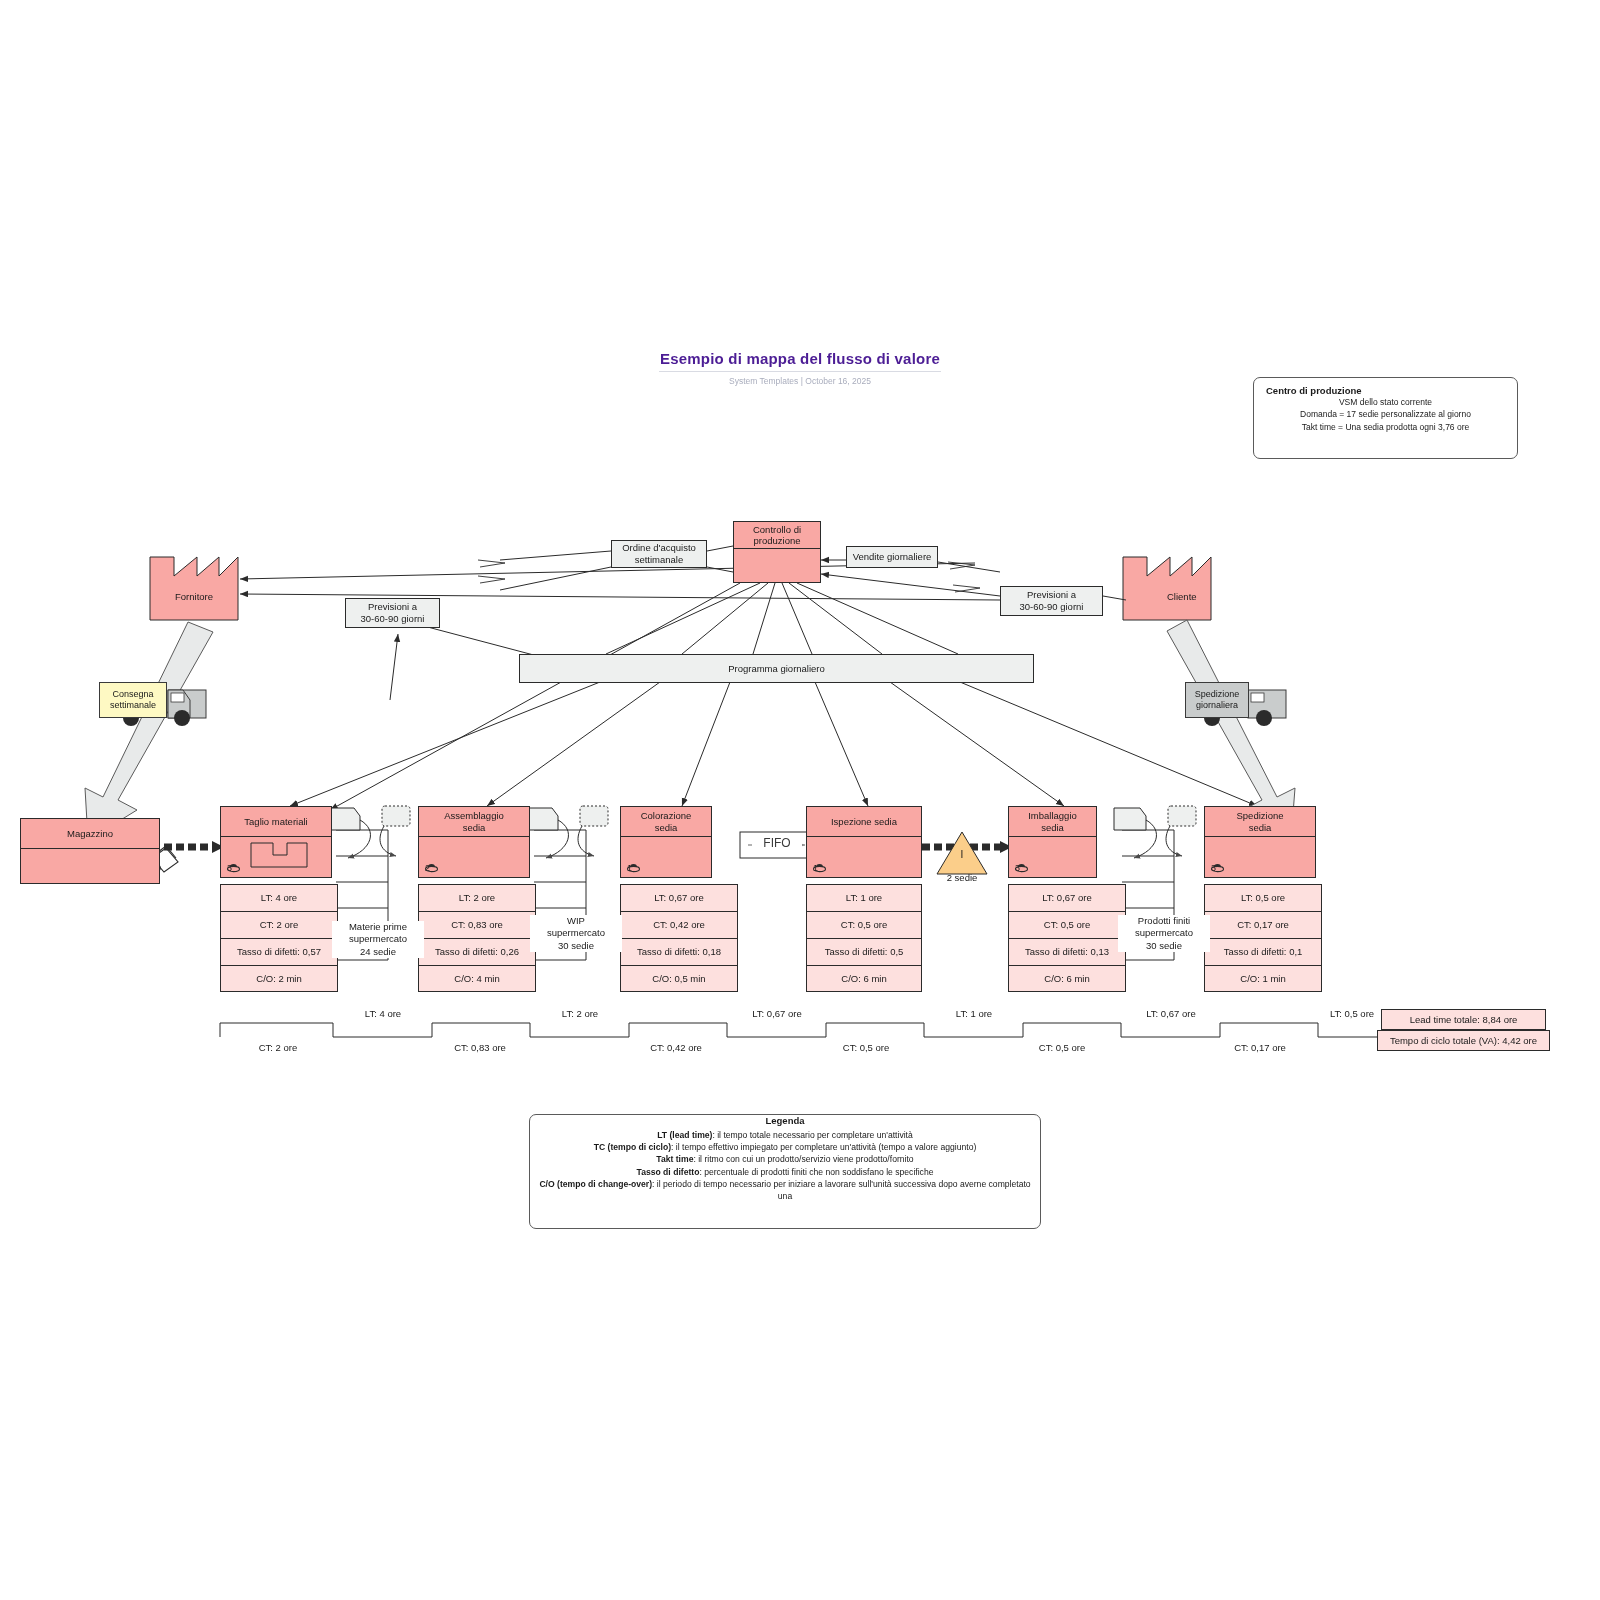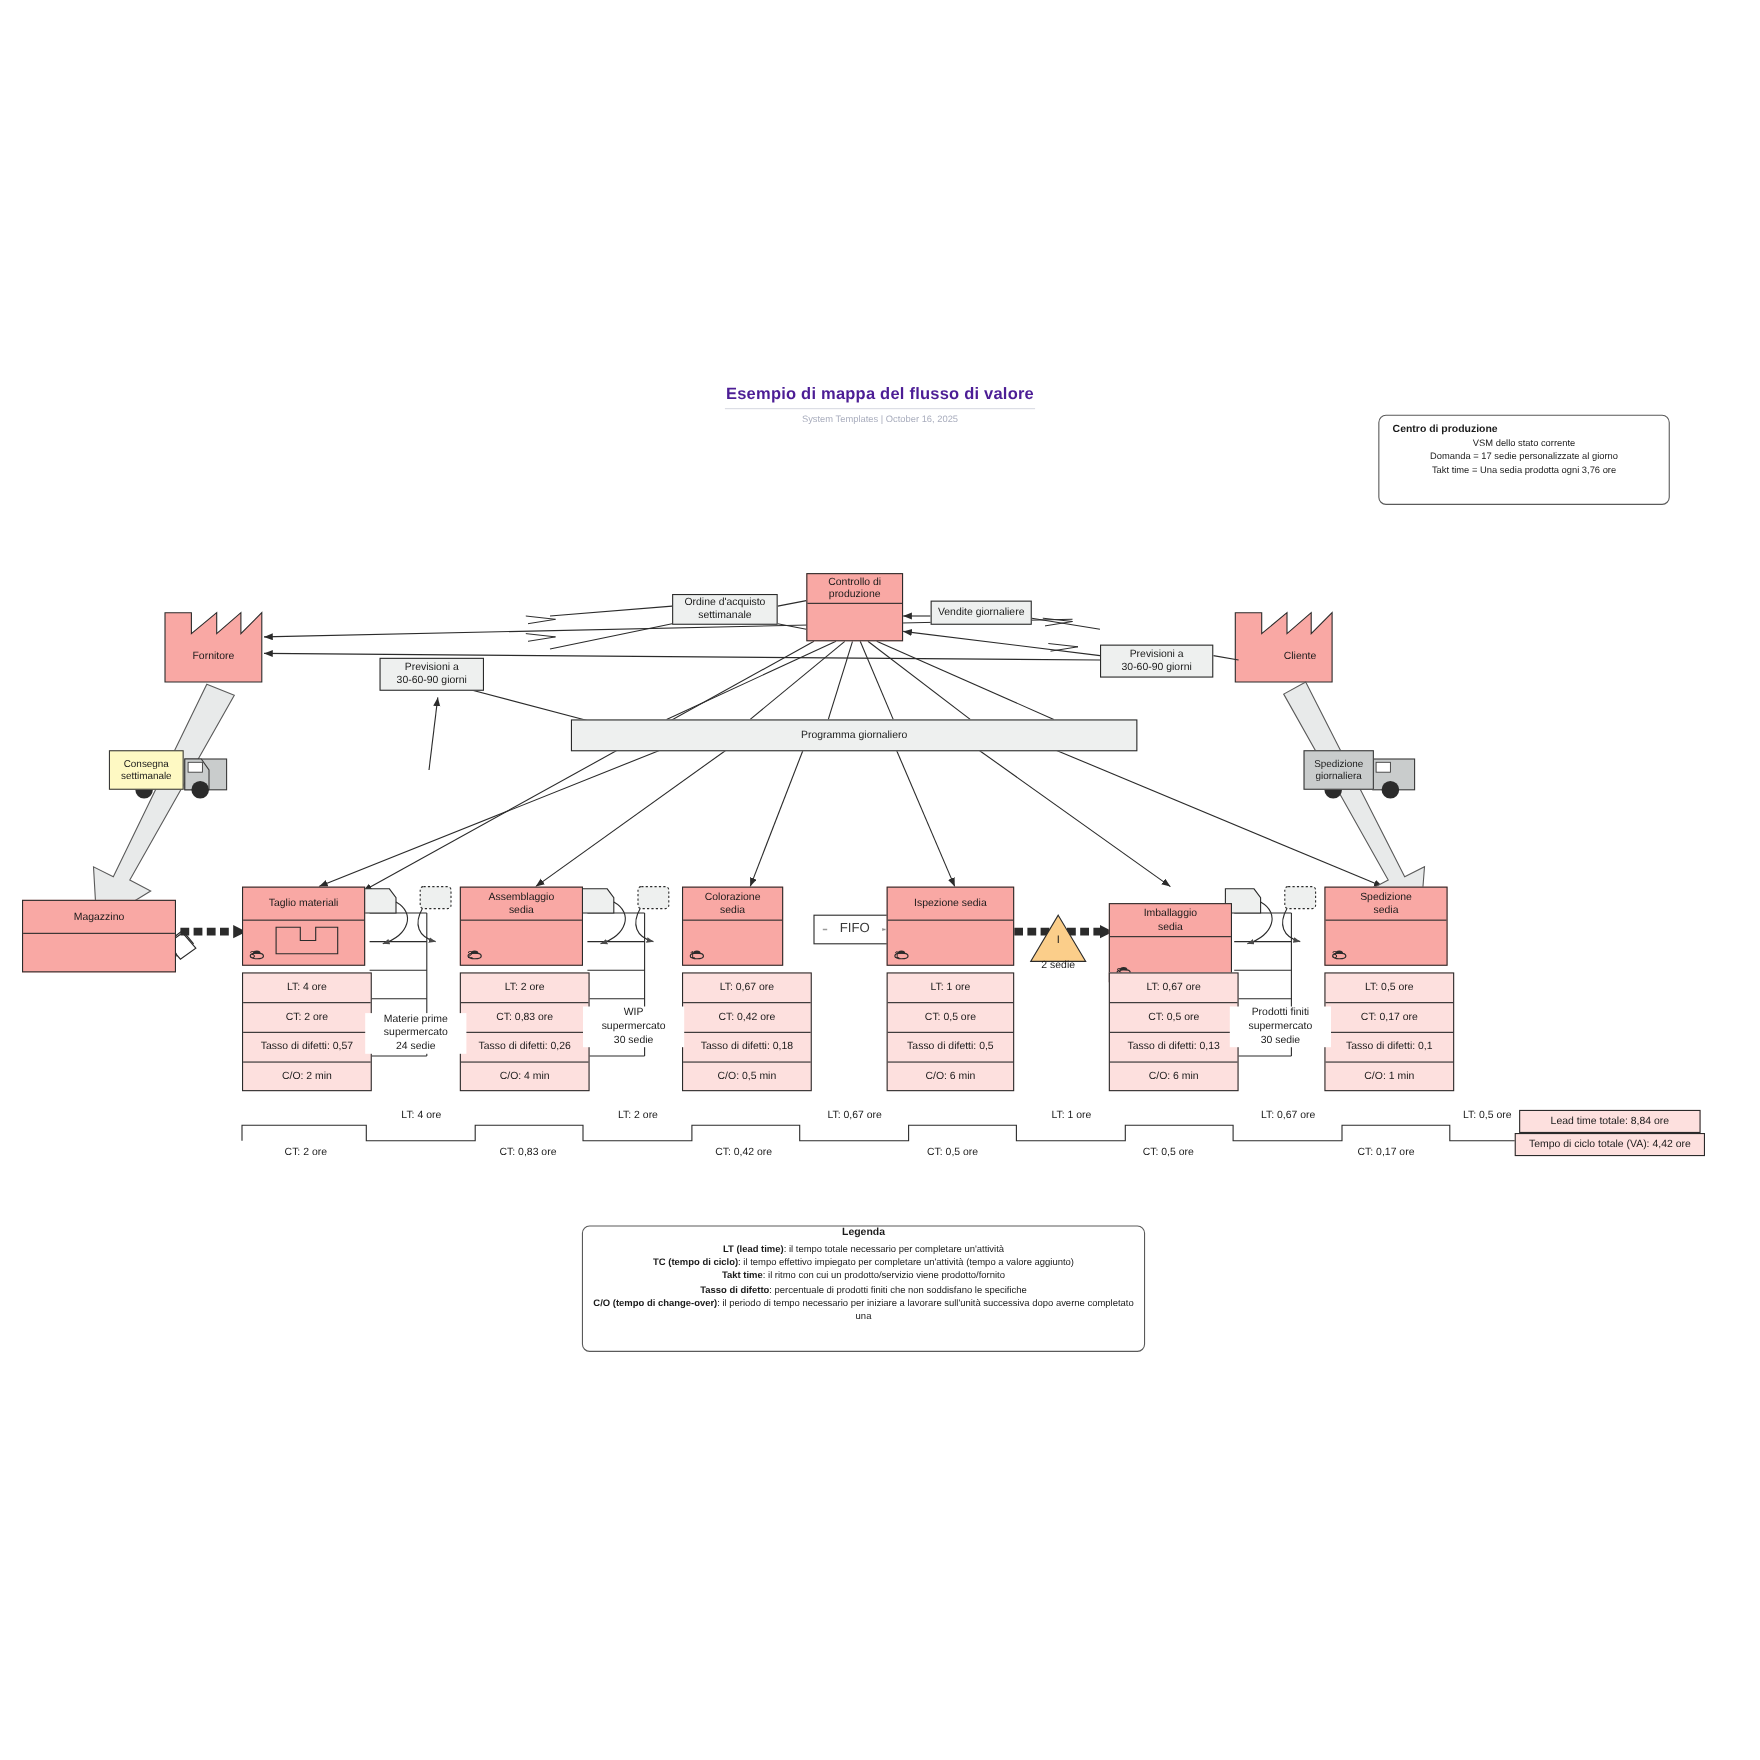--- a/index.html
+++ b/index.html
@@ -291,21 +291,21 @@
     </div>
   </div>
 </div>
 <div class="dbox" style="left:806px;top:884px;width:116px;height:108px;">
   <div style="height:27px;">LT: 1 ore</div>
   <div style="height:27px;">CT: 0,5 ore</div>
   <div style="height:27px;">Tasso di difetti: 0,5</div>
   <div style="height:27px;">C/O: 6 min</div>
 </div>
 
-<div class="proc" style="left:1008px;top:806px;width:112px;height:72px;margin-top:15px;">
+<div class="proc" style="left:1008px;top:806px;width:89px;height:72px;">
   <div class="phead" style="white-space:pre-line;">Imballaggio
 sedia</div>
   <div class="pbody" style="height:40px;">
     <div class="opr">
       <svg width="13" height="9">
           <ellipse cx="6.5" cy="6" rx="6" ry="2.6" fill="none" stroke="#2b2b2b" stroke-width="1.1"></ellipse>
           <path d="M3,4 a3.5,3 0 0 1 7,0" fill="#2b2b2b"></path>
         </svg>
       <span>3</span>
     </div>

